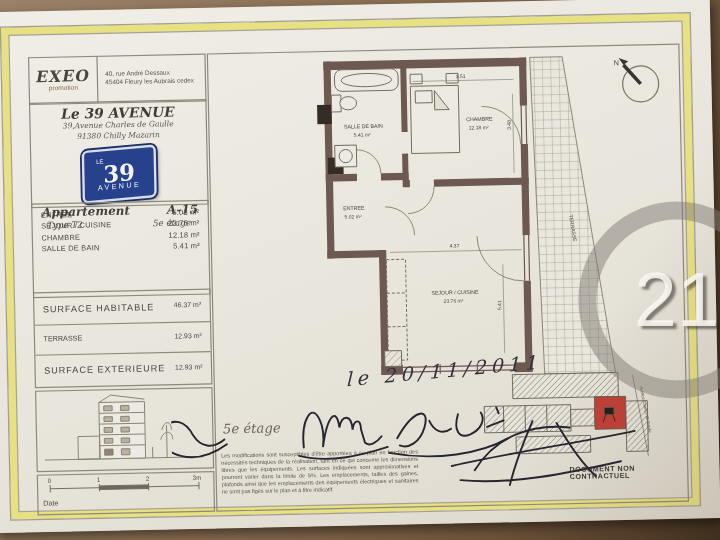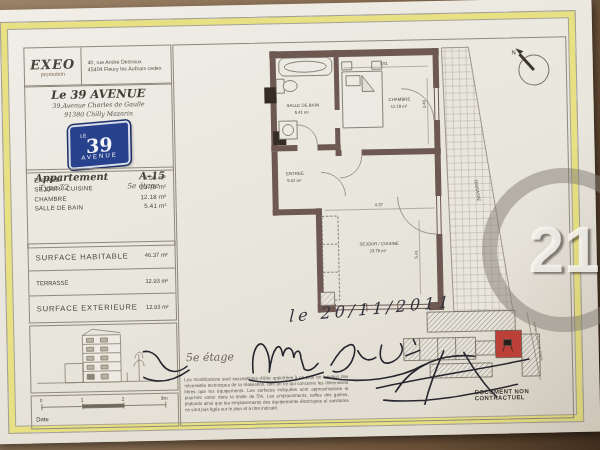--- a/index.html
+++ b/index.html
@@ -55,21 +55,21 @@
     letter-spacing:4px;transform:rotate(-4deg) skewX(-8deg);
   }
   .disclaimer{font-size:4.6px;line-height:1.3;color:#5a564c;text-align:justify;}
   .noncontr{font-size:6px;font-weight:bold;letter-spacing:.4px;color:#3e3a33;}
   .watermark{
     position:absolute;left:482px;top:168px;width:164px;height:164px;border-radius:50%;
     border:15px solid rgba(130,124,116,.5);box-sizing:border-box;
     display:flex;align-items:center;justify-content:center;z-index:6;
   }
   .watermark span{
-    font-size:64px;font-weight:bold;color:rgba(248,246,240,.88);
+    font-size:64px;font-weight:normal;color:rgba(248,246,240,.88);
     text-shadow:3px 2px 2px rgba(45,40,34,.55);
   }
   svg text{font-family:"Liberation Sans",sans-serif;fill:#4c473f;}
 </style>
 </head>
 <body>
 
 <div class="paper">
   <div class="frame"></div>
 

